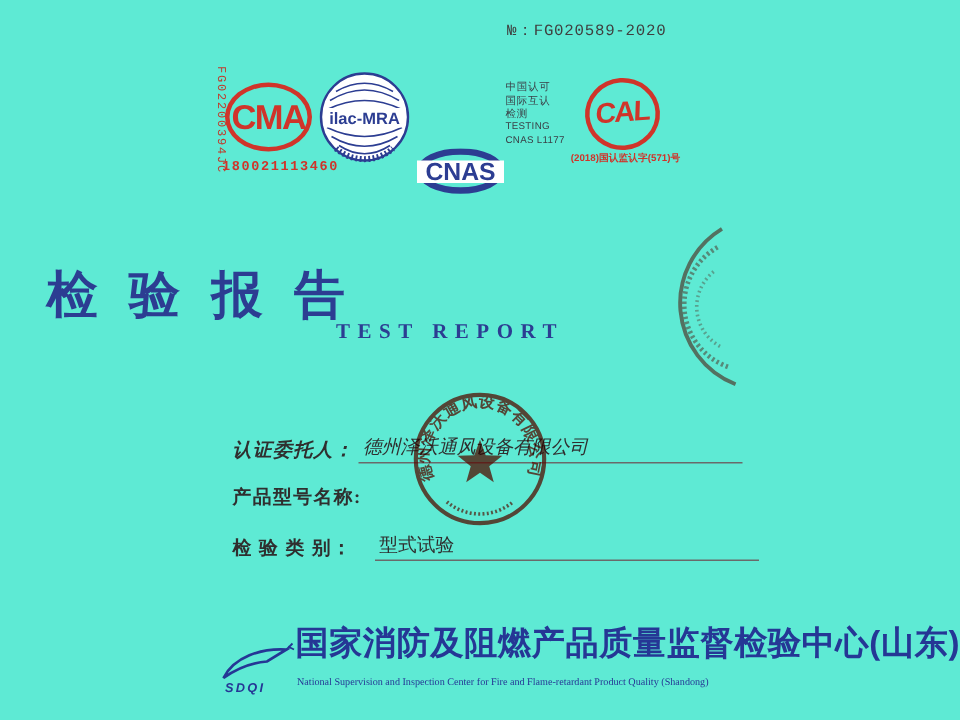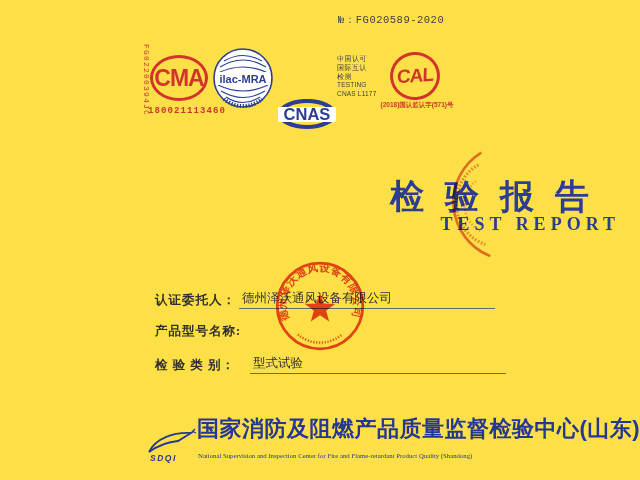--- a/index.html
+++ b/index.html
@@ -1,18 +1,18 @@
 <!DOCTYPE html>
 <html><head>
 <meta charset="utf-8">
 <style>
   * { margin:0; padding:0; box-sizing:border-box; }
   html,body { width:640px; height:480px; background:#ffffff; overflow:hidden;
               font-family:"Liberation Sans", sans-serif; }
-  #page { position:relative; width:640px; height:480px; background:#fde047; }
+  #page { position:relative; width:640px; height:480px; background:#5eead4; }
 
   
   .no-line { position:absolute; left:338px; top:13px; font-family:"Liberation Mono", monospace;
              font-size:10.5px; color:#3f3f3f; letter-spacing:0.5px; white-space:nowrap; }
 
   
   .side-code { position:absolute; left:151px; top:44px; transform:rotate(90deg);
                transform-origin:top left; font-size:8px; letter-spacing:1.2px;
                color:#c0392b; white-space:nowrap; font-family:"Liberation Mono", monospace; }
 
@@ -33,35 +33,35 @@
   .cnas-caption .en { font-size:6.5px; letter-spacing:0.2px; }
   .cal-circle { position:absolute; left:390px; top:52px; width:50px; height:48px;
                 border:3.5px solid #d0342a; border-radius:50%; display:flex;
                 align-items:center; justify-content:center; transform:rotate(-4deg); }
   .cal-circle span { font-size:19px; font-weight:900; color:#d0342a; letter-spacing:-1px;
                      transform:skewX(-6deg); }
   .cal-caption { position:absolute; left:372px; top:101px; width:90px; text-align:center;
                  font-size:6.5px; color:#d0342a; font-weight:600; }
 
   
-  .title-zh { position:absolute; left:10px; top:174px; width:600px; text-align:right;
+  .title-zh { position:absolute; left:10px; top:174px; width:600px; text-align:left;
               font-size:34px; font-weight:800; color:#2c3d92; letter-spacing:21px;
               text-indent:21px; }
-  .title-en { position:absolute; left:0; top:214px; width:600px; text-align:right;
-              font-family:"Liberation Serif", serif; font-weight:700; font-size:18px;
-              color:#2c3d92; letter-spacing:5px;margin-left:20px; }
+  .title-en { position:absolute; left:0; top:214px; width:600px; text-align:center;
+              font-family:"Liberation Serif", serif; font-weight:700; font-size:14px;
+              color:#2c3d92; letter-spacing:5px; }
 
   
   .form-row { position:absolute; left:155px; display:flex; align-items:flex-end; }
   .form-label { font-family:"Liberation Serif", serif; font-size:12.5px; font-weight:600;
                 color:#2f2f2f; letter-spacing:1px; white-space:nowrap; }
   .form-value { display:inline-block; width:256px; margin-left:3px; padding:0 0 1px 3px;
                 border-bottom:1px solid #6a6a6a; font-family:"Liberation Serif", serif;
                 font-size:12.5px; color:#2f2f2f; white-space:nowrap; }
-  .row-1 { top:290px; } .row-2 { top:323px;gap:44px; } .row-3 { top:355px;gap:12px; }
+  .row-1 { top:290px;font-style:italic; } .row-2 { top:323px;gap:44px; } .row-3 { top:355px;gap:12px; }
 
   
   .stamp-main { position:absolute; left:274px; top:260px; width:92px; height:92px;
                 mix-blend-mode:multiply; opacity:0.92; }
   .stamp-side { position:absolute; left:446px; top:152px; width:42px; height:110px;
                 opacity:0.65; transform:rotate(-5deg); mix-blend-mode:multiply; }
 
   
   .footer-logo { position:absolute; left:147px; top:426px; }
   .footer-zh { position:absolute; left:197px; top:414px; font-size:22px; font-weight:700;

